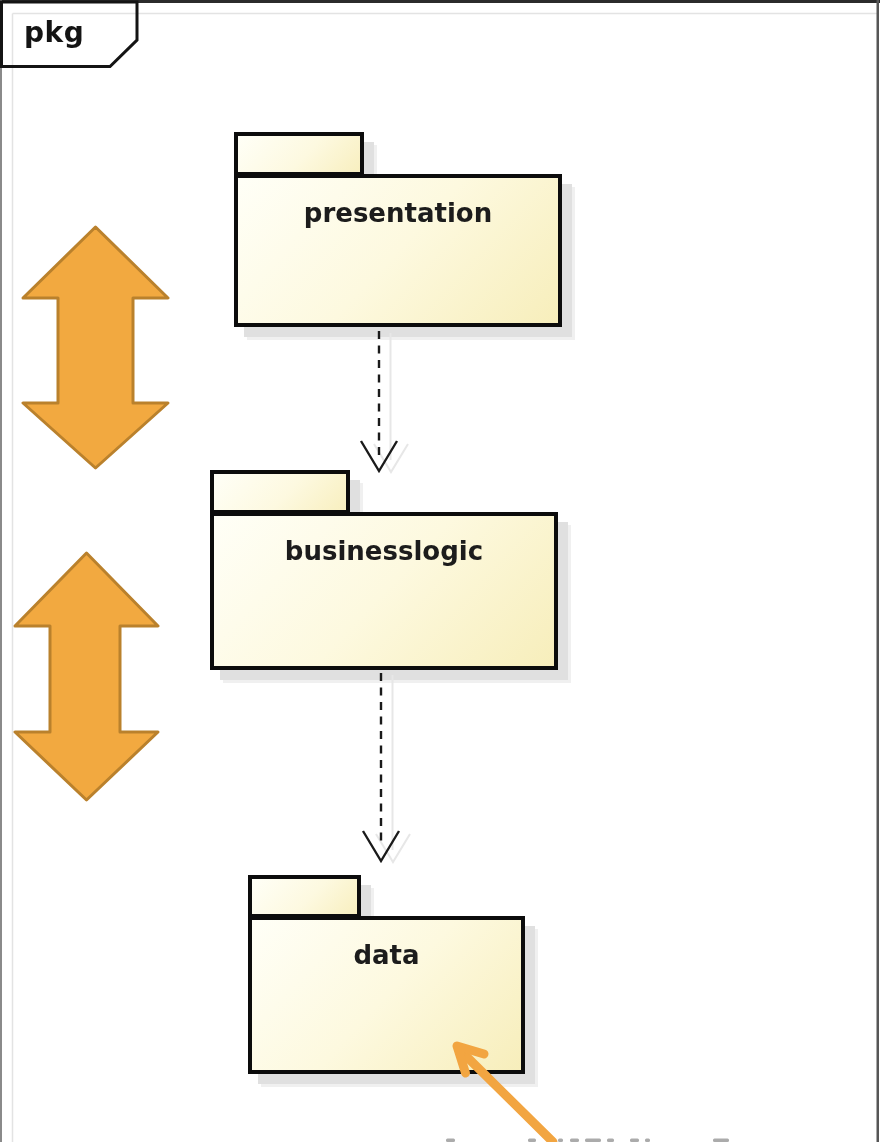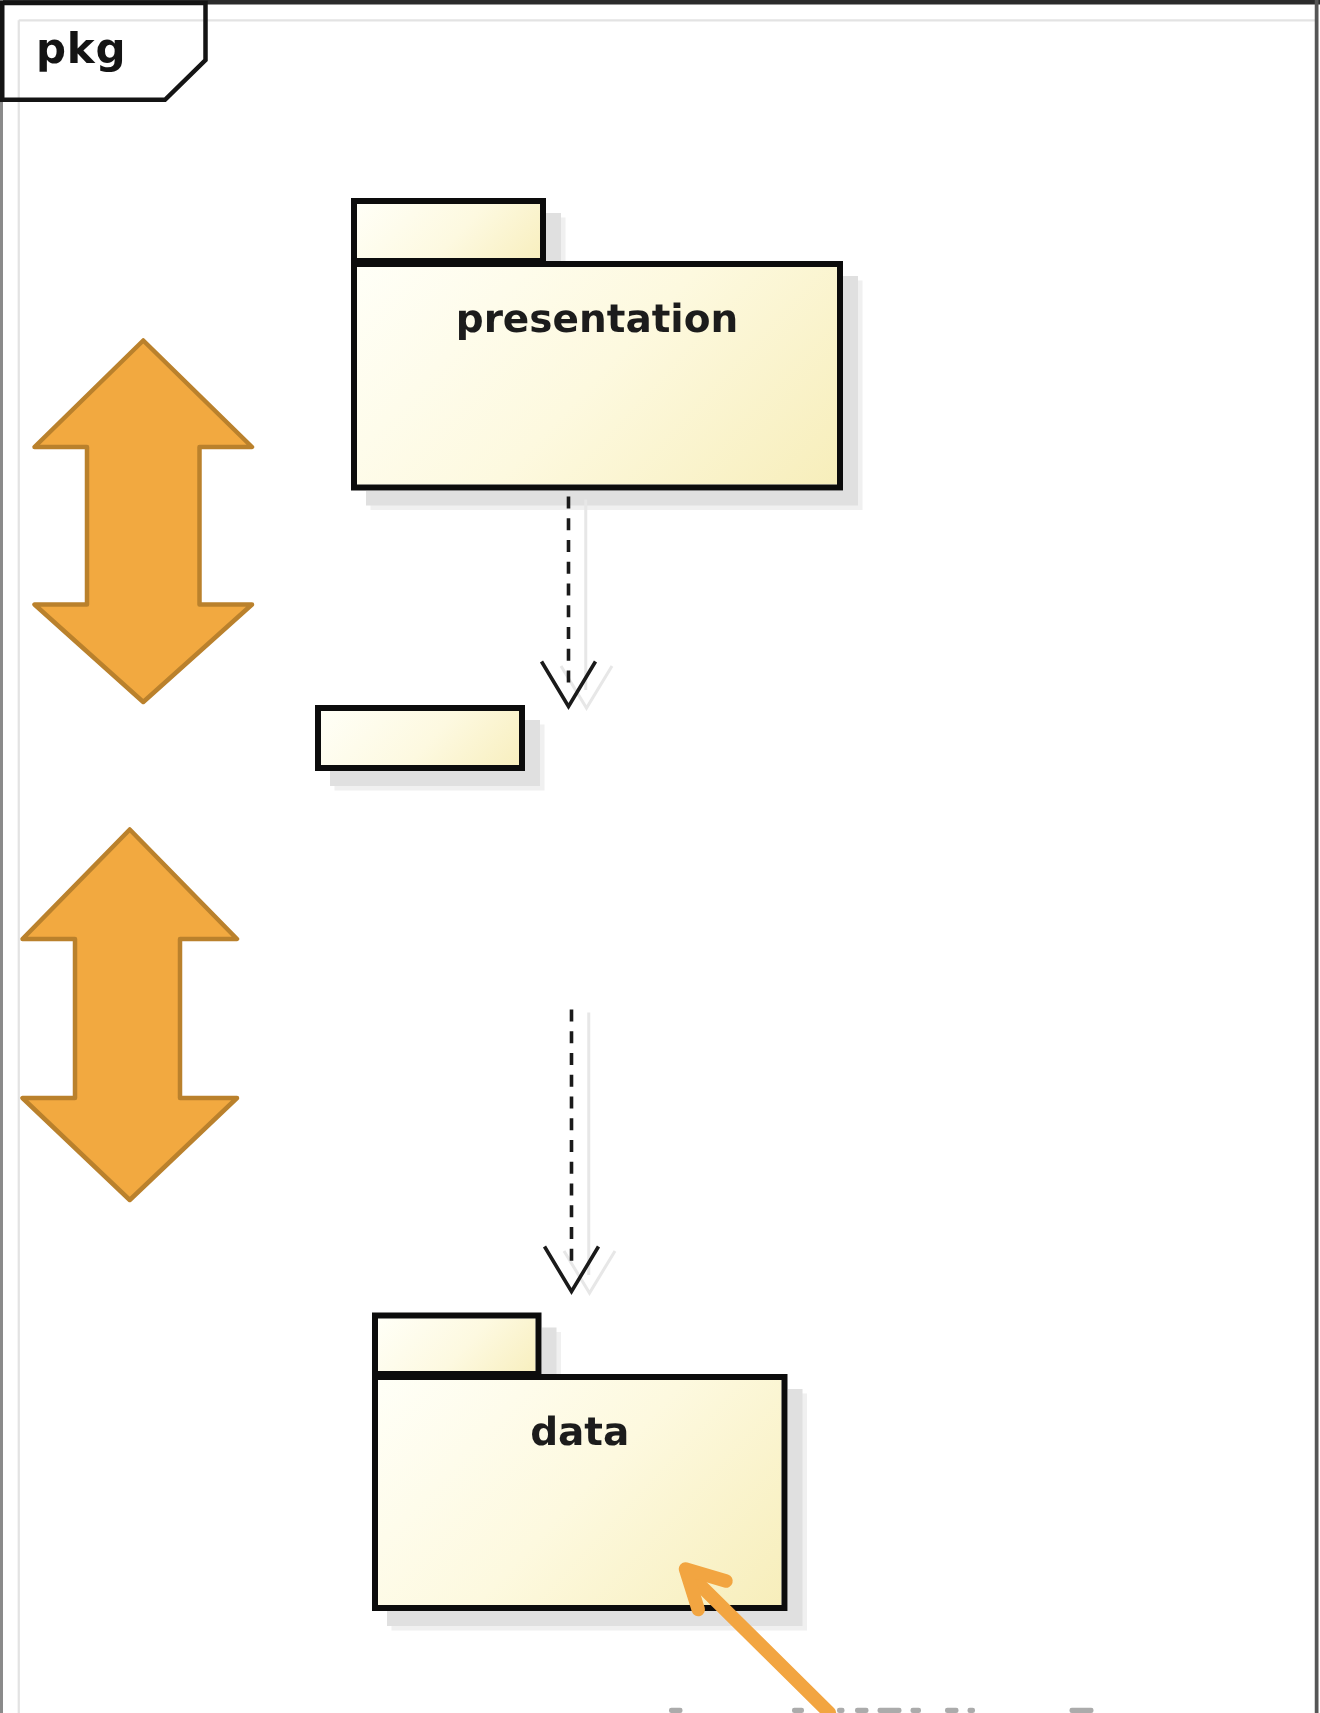--- a/index.html
+++ b/index.html
@@ -72,20 +72,23 @@
 
   <div class="uml-package" id="pkg-presentation">
     <div class="tab"></div>
     <div class="body">
       <span class="label">presentation</span>
     </div>
   </div>
 
   <div class="uml-package" id="pkg-businesslogic">
     <div class="tab"></div>
+    <div class="body">
+      <span class="label">businesslogic</span>
+    </div>
   </div>
 
   <div class="uml-package" id="pkg-data">
     <div class="tab"></div>
     <div class="body">
       <span class="label">data</span>
     </div>
   </div>
 
   <div class="pkg-frame-label">pkg</div>

